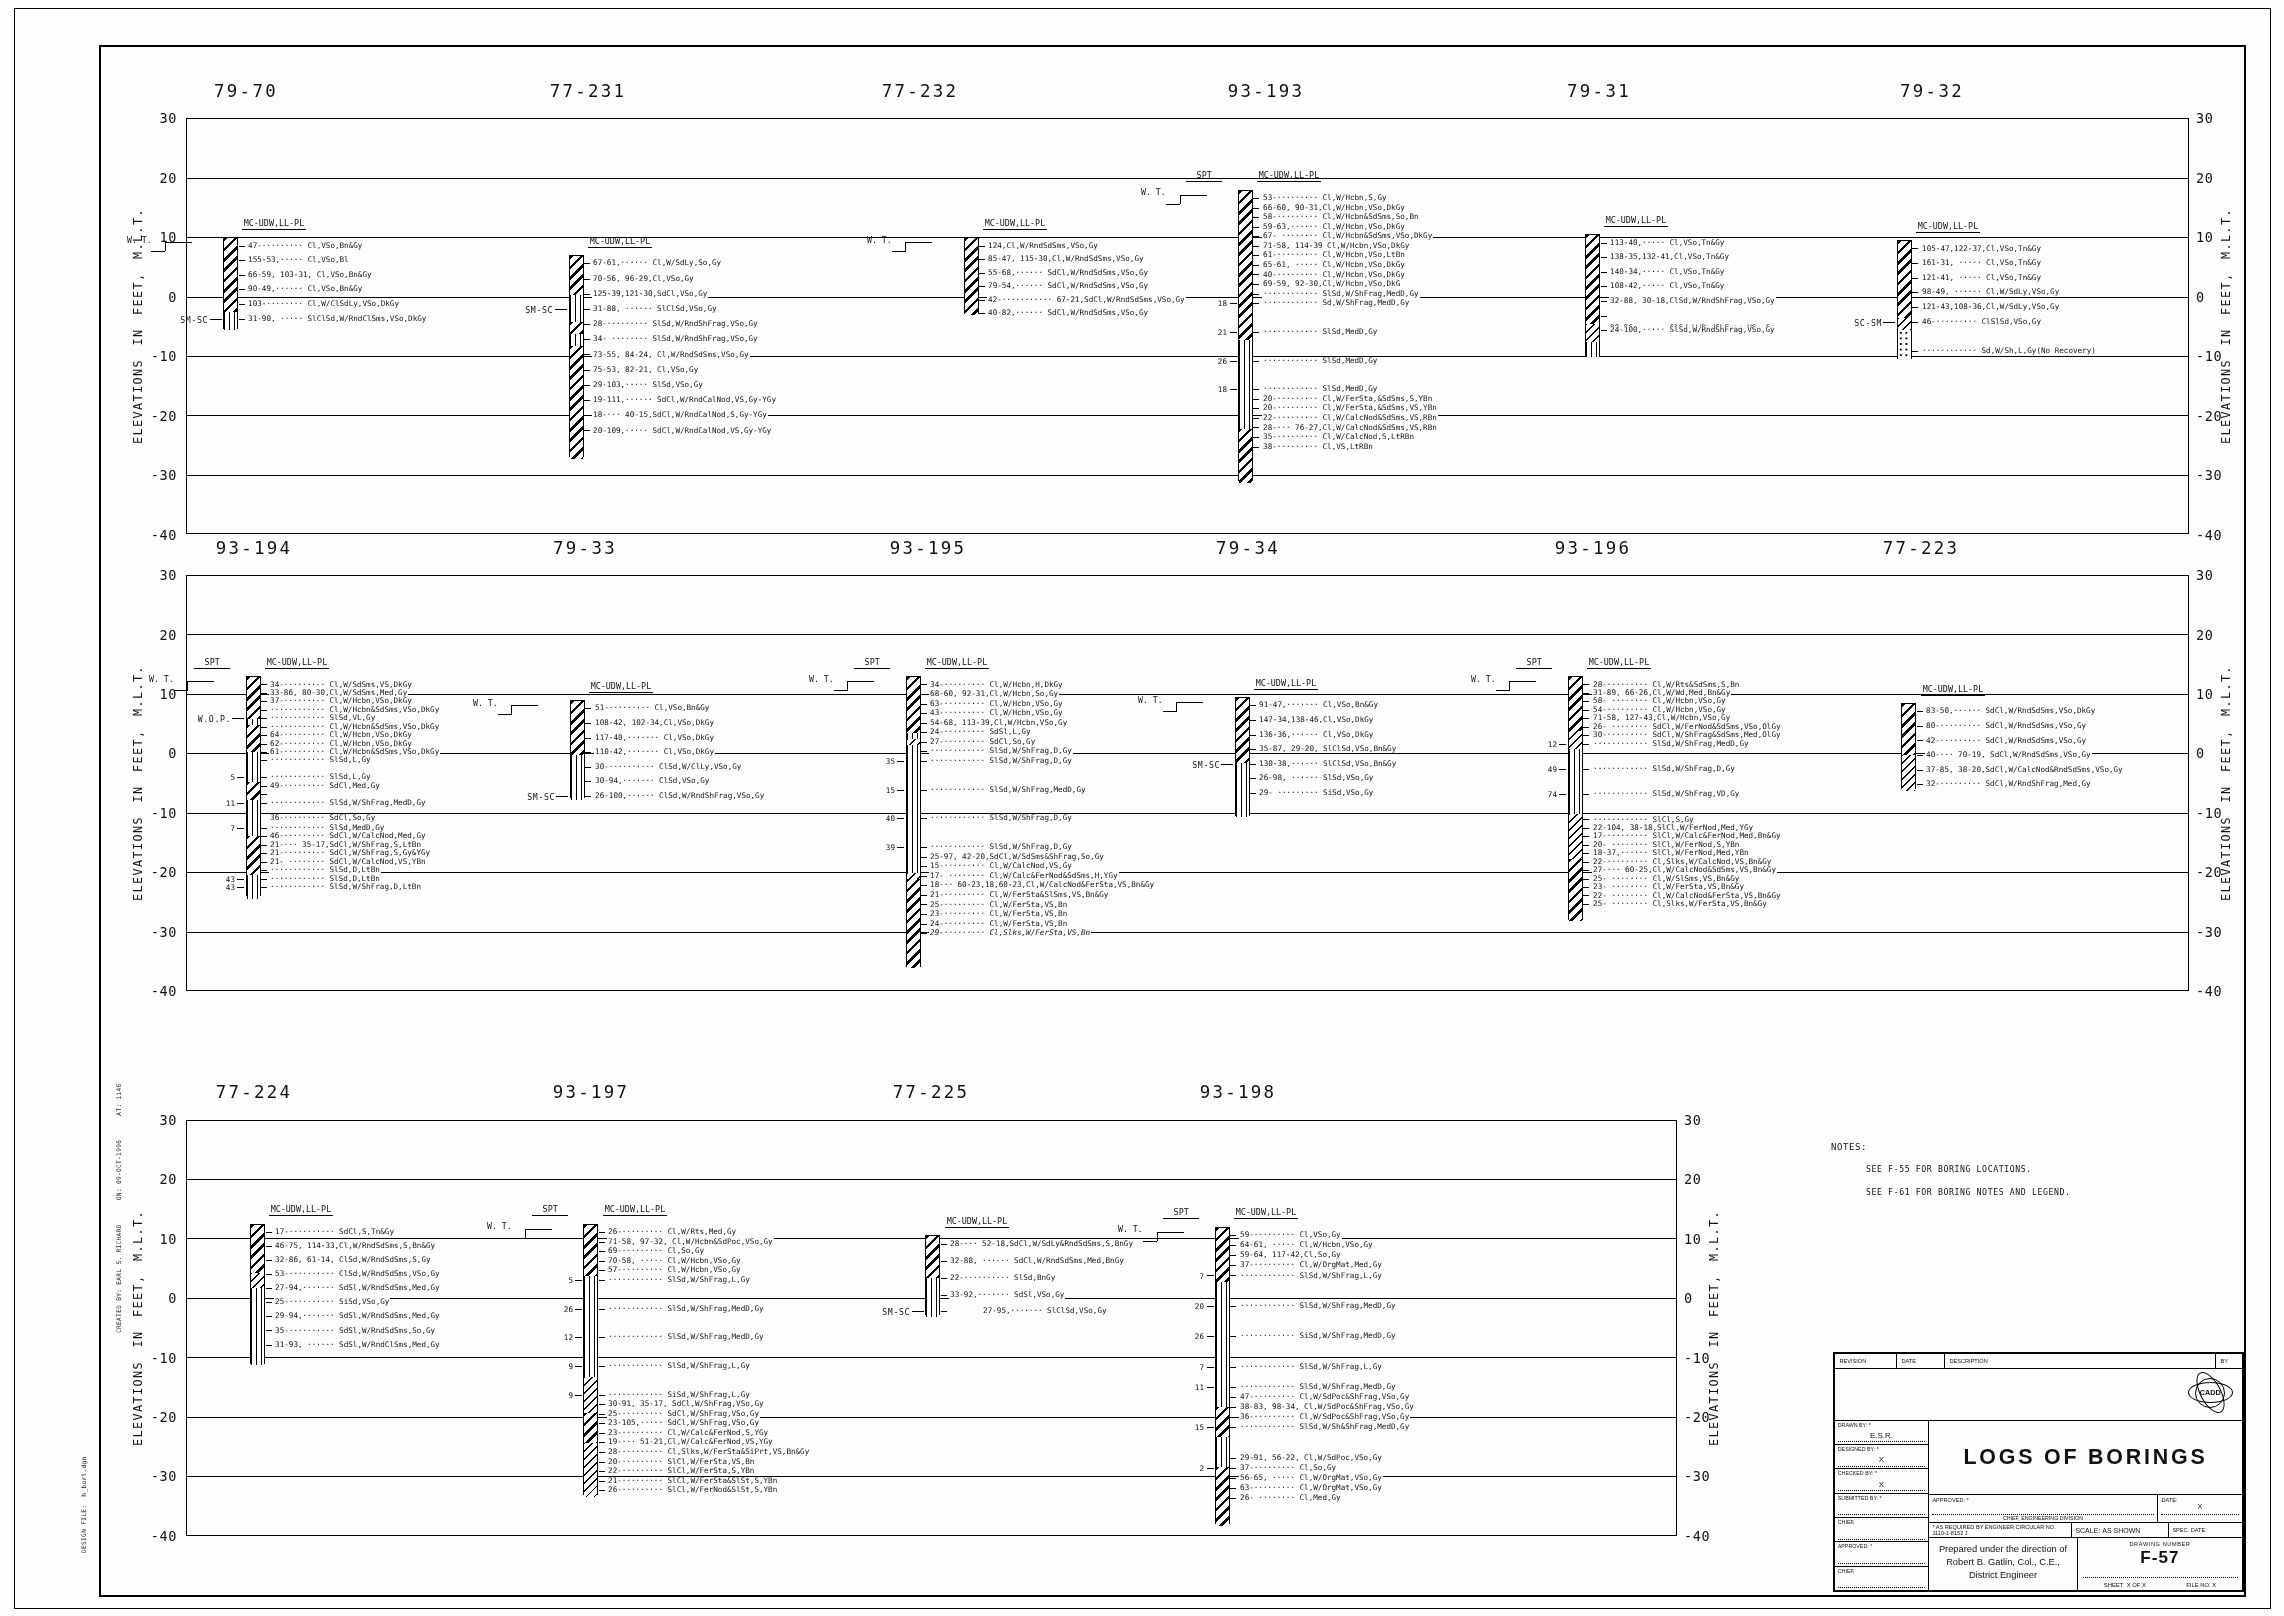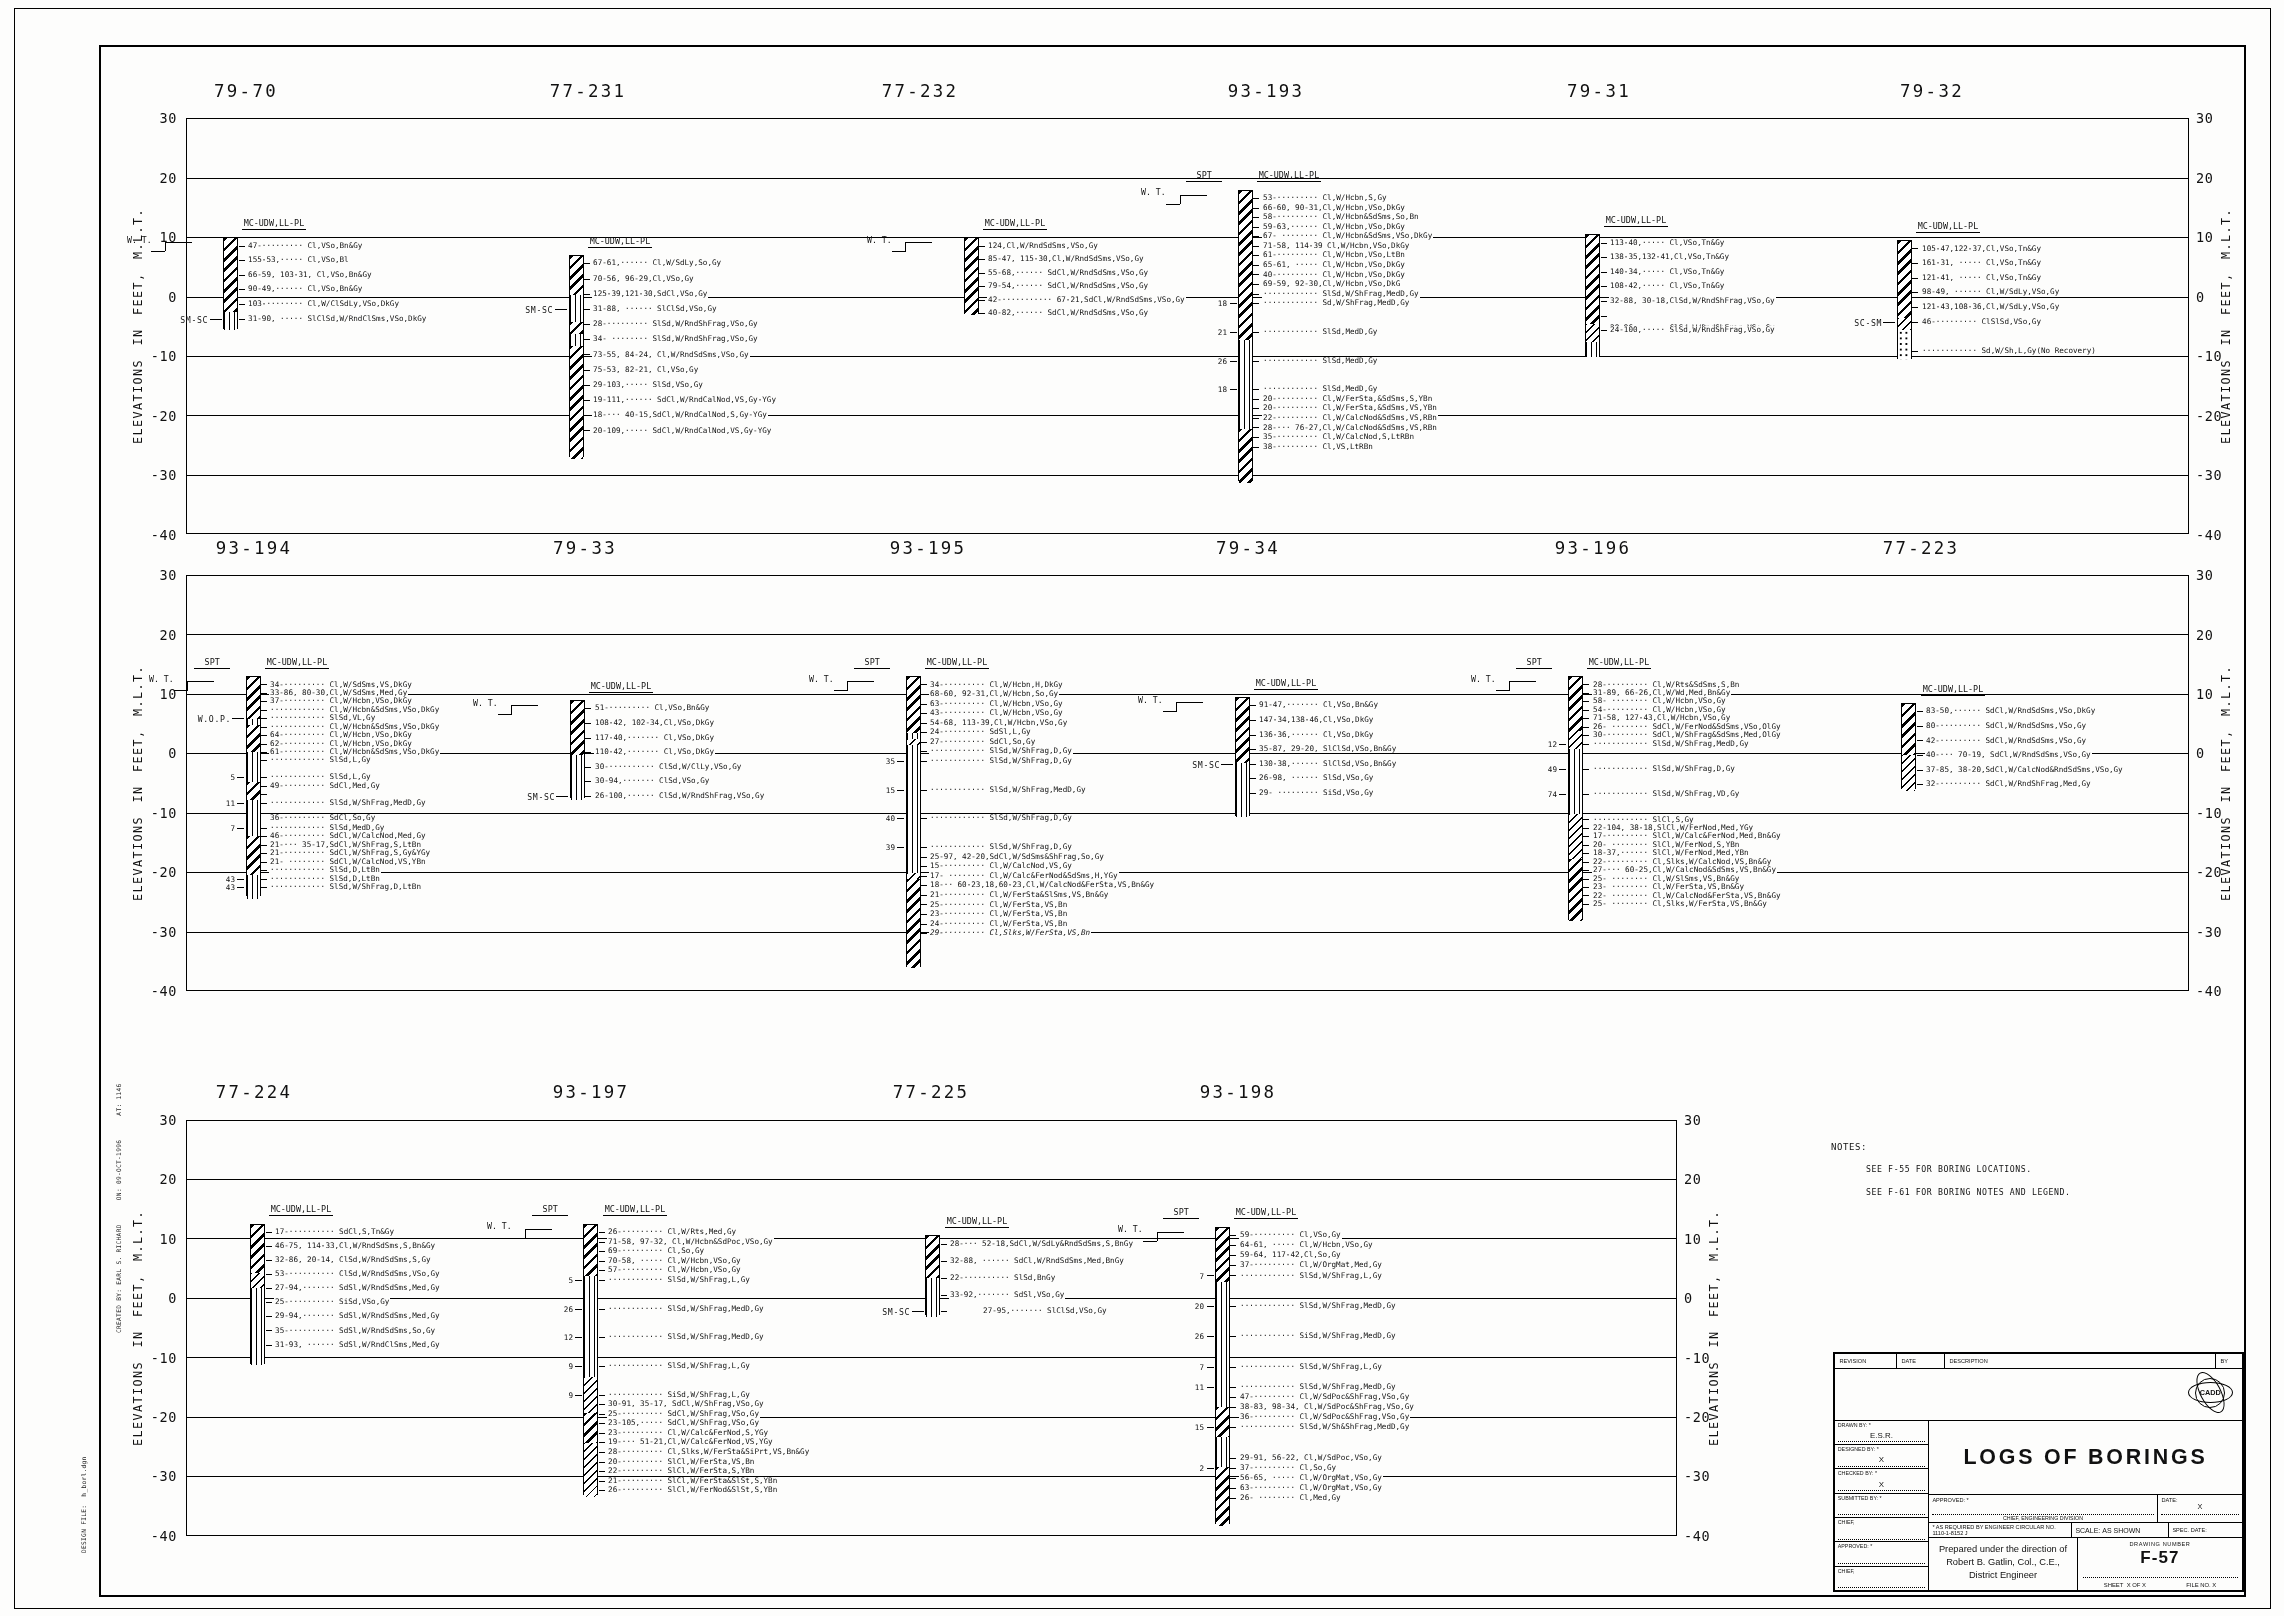--- a/index.html
+++ b/index.html
@@ -647,21 +647,21 @@
         <div class="col" style="left: 250px; top: 1224px; height: 140px;">
           <div class="seg p-h" style="height: 48px;"></div>
           <div class="seg p-h2" style="height: 15px;"></div>
           <div class="seg p-v" style="height: 77px;"></div>
         </div>
         <div class="ltick" style="left: 266px; top: 1232px; width: 6.2px;"></div>
         <div class="lent" style="left: 274px; top: 1228px;">17-·········· SdCl,S,Tn&amp;Gy</div>
         <div class="ltick" style="left: 266px; top: 1246px; width: 6.2px;"></div>
         <div class="lent" style="left: 274px; top: 1242px;">46-75, 114-33,Cl,W/RndSdSms,S,Bn&amp;Gy</div>
         <div class="ltick" style="left: 266px; top: 1260px; width: 6.2px;"></div>
-        <div class="lent" style="left: 274px; top: 1256px;">32-86, 20-14, ClSd,W/RndSdSms,S,Gy</div>
+        <div class="lent" style="left: 274px; top: 1256px;">32-86, 61-14, ClSd,W/RndSdSms,S,Gy</div>
         <div class="ltick" style="left: 266px; top: 1274px; width: 6.2px;"></div>
         <div class="lent" style="left: 274px; top: 1270px;">53-·········· ClSd,W/RndSdSms,VSo,Gy</div>
         <div class="ltick" style="left: 266px; top: 1288px; width: 6.2px;"></div>
         <div class="lent" style="left: 274px; top: 1284px;">27-94,······· SdSl,W/RndSdSms,Med,Gy</div>
         <div class="ltick" style="left: 266px; top: 1302px; width: 6.2px;"></div>
         <div class="lent" style="left: 274px; top: 1298px;">25-·········· SiSd,VSo,Gy</div>
         <div class="ltick" style="left: 266px; top: 1316px; width: 6.2px;"></div>
         <div class="lent" style="left: 274px; top: 1312px;">29-94,······· SdSl,W/RndSdSms,Med,Gy</div>
         <div class="ltick" style="left: 266px; top: 1330px; width: 6.2px;"></div>
         <div class="lent" style="left: 274px; top: 1327px;">35-·········· SdSl,W/RndSdSms,So,Gy</div>

